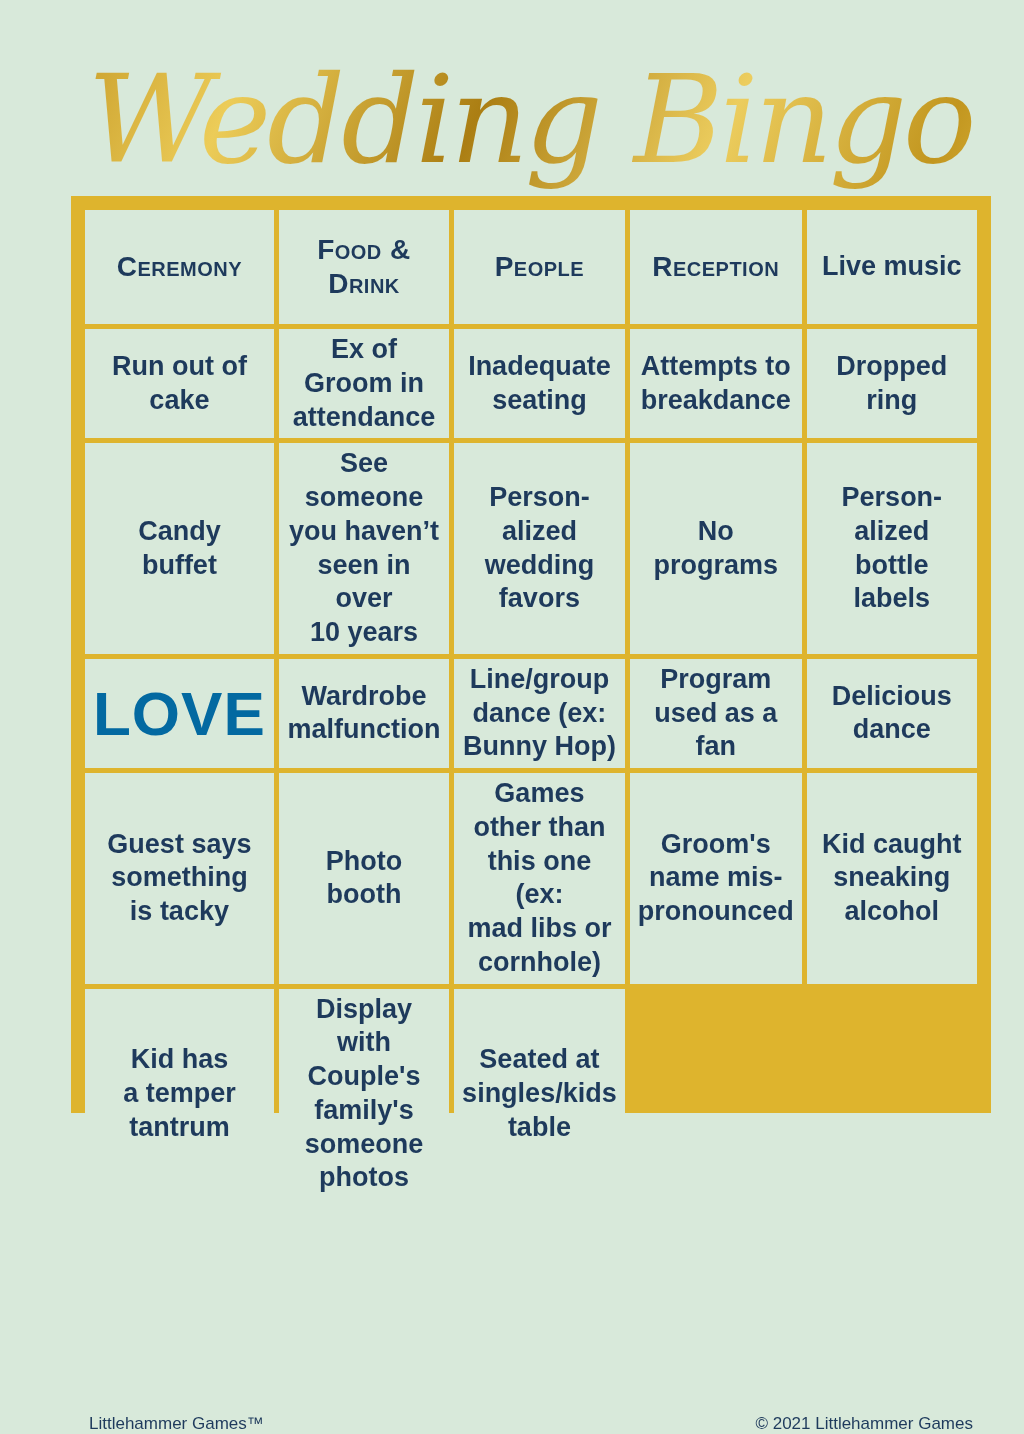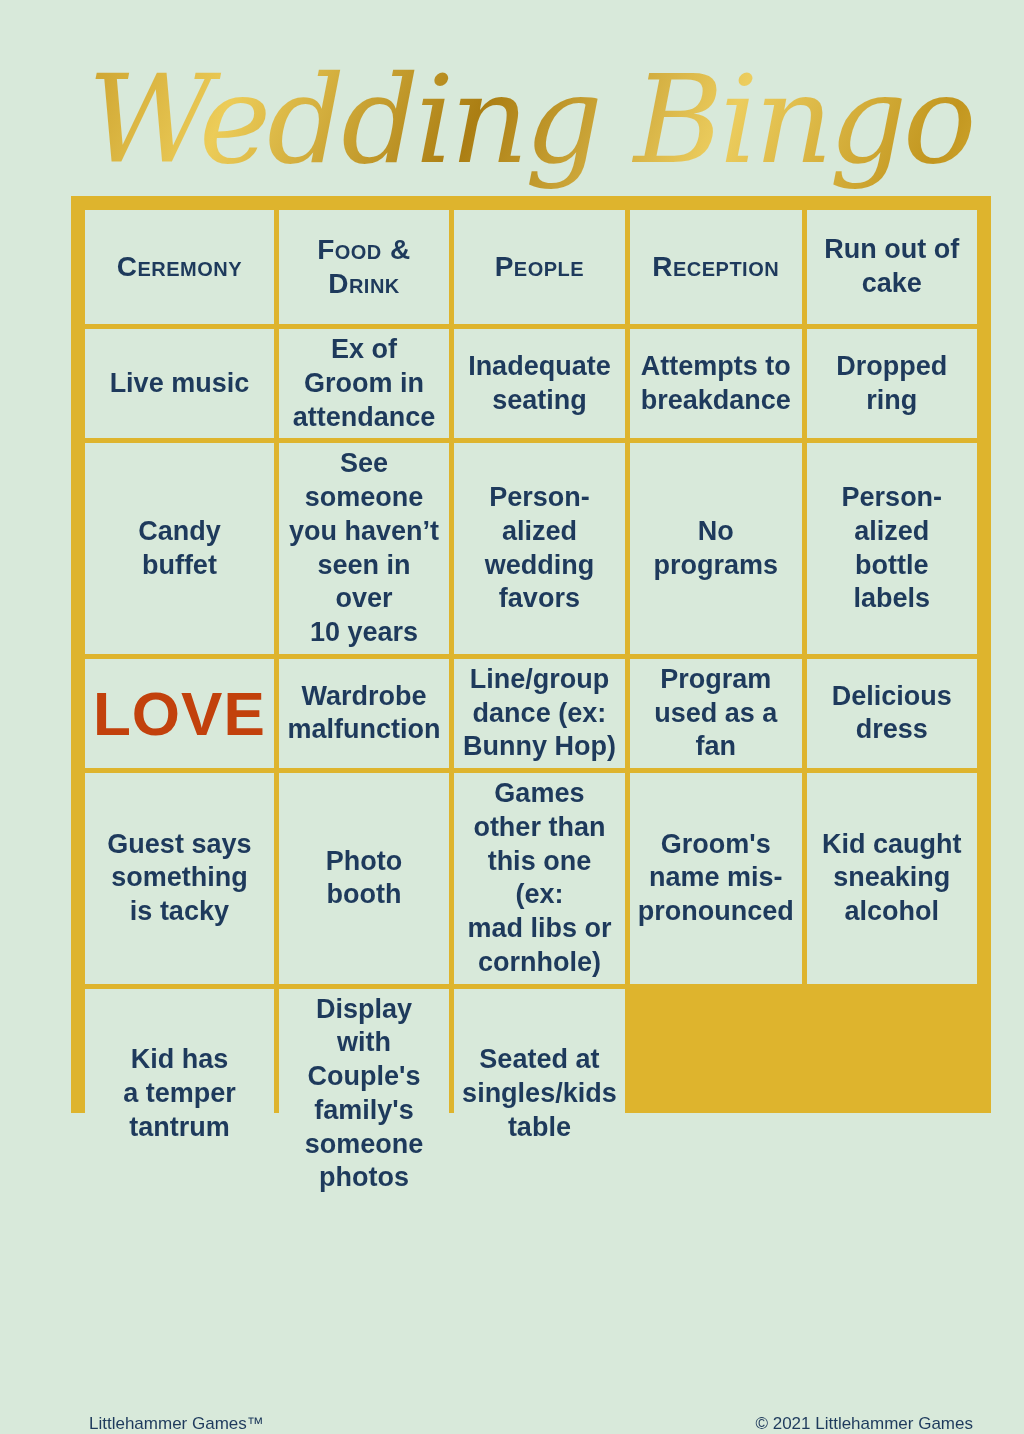--- a/index.html
+++ b/index.html
@@ -67,21 +67,21 @@
     letter-spacing: 0.5px;
     line-height: 1.2;
   }
   .cell {
     font-weight: 600;
     font-size: 27px;
     line-height: 1.25;
     white-space: pre-line;
   }
   .cell.free {
-    color: #c2410c;
+    color: #0369a1;
     font-weight: bold;
     font-size: 62px;
     letter-spacing: 1px;
     white-space: normal;
   }
 
   .footer {
     position: absolute;
     left: 53px;
     width: 920px;
@@ -102,23 +102,23 @@
 
   <h1 class="title">Wedding Bingo</h1>
 
   <div class="grid">
 
     <div class="hcell">Ceremony</div>
     <div class="hcell">Food &amp; Drink</div>
     <div class="hcell">People</div>
     <div class="hcell">Reception</div>
 
+    <div class="cell">Live music</div>
     <div class="cell">Run out of
 cake</div>
-    <div class="cell">Live music</div>
     <div class="cell">Ex of
 Groom in
 attendance</div>
     <div class="cell">Inadequate
 seating</div>
     <div class="cell">Attempts to
 breakdance</div>
 
     <div class="cell">Dropped
 ring</div>
@@ -143,21 +143,21 @@
     <div class="cell">Wardrobe
 malfunction</div>
     <div class="cell">Line/group
 dance (ex:
 Bunny Hop)</div>
 
     <div class="cell">Program
 used as a
 fan</div>
     <div class="cell">Delicious
-dress</div>
+dance</div>
     <div class="cell">Guest says
 something
 is tacky</div>
     <div class="cell">Photo
 booth</div>
     <div class="cell">Games
 other than
 this one (ex:
 mad libs or
 cornhole)</div>

